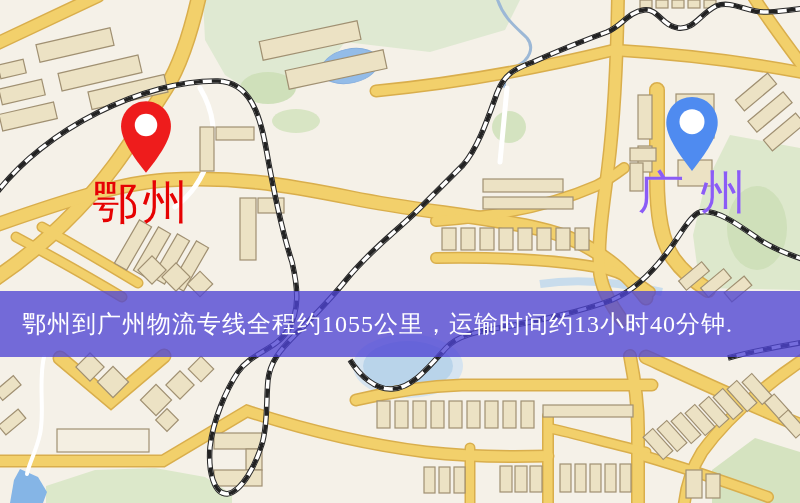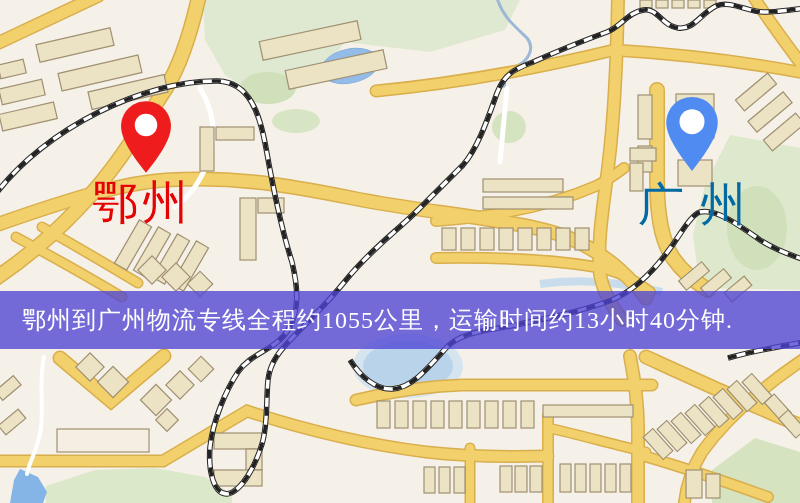--- a/index.html
+++ b/index.html
@@ -5,22 +5,22 @@
   html,body{margin:0;padding:0;}
   body{width:800px;height:503px;overflow:hidden;position:relative;
        font-family:"Liberation Sans",sans-serif;background:#f5f1e8;}
   #map-stage{position:absolute;inset:0;width:800px;height:503px;}
   #map-stage svg{display:block;}
   .pin{position:absolute;pointer-events:auto;}
   .pin-label{position:absolute;font-family:"Liberation Serif","DejaVu Serif",serif;
              font-size:46px;font-weight:400;white-space:nowrap;
              text-shadow:0 0 1px rgba(255,255,255,.4);}
   #origin-label{left:92px;top:172px;color:#e60202;letter-spacing:4px;}
-  #dest-label{left:638px;top:174px;color:#0369a1;letter-spacing:16px;}
-  #info-banner{position:absolute;left:0;top:291px;width:800px;height:58px;
+  #dest-label{left:638px;top:162px;color:#8b5cf6;letter-spacing:16px;}
+  #info-banner{position:absolute;left:0;top:291px;width:800px;height:66px;
                background:rgba(78,68,212,0.78);display:flex;align-items:center;}
   #info-banner .banner-text{color:#ffffff;font-family:"Liberation Serif","DejaVu Serif",serif;
                font-size:24px;letter-spacing:1px;padding-left:22px;white-space:nowrap;}
 </style>
 </head>
 <body>
 
 <div id="map-stage">
 <svg width="800" height="503" viewBox="0 0 800 503">
 

